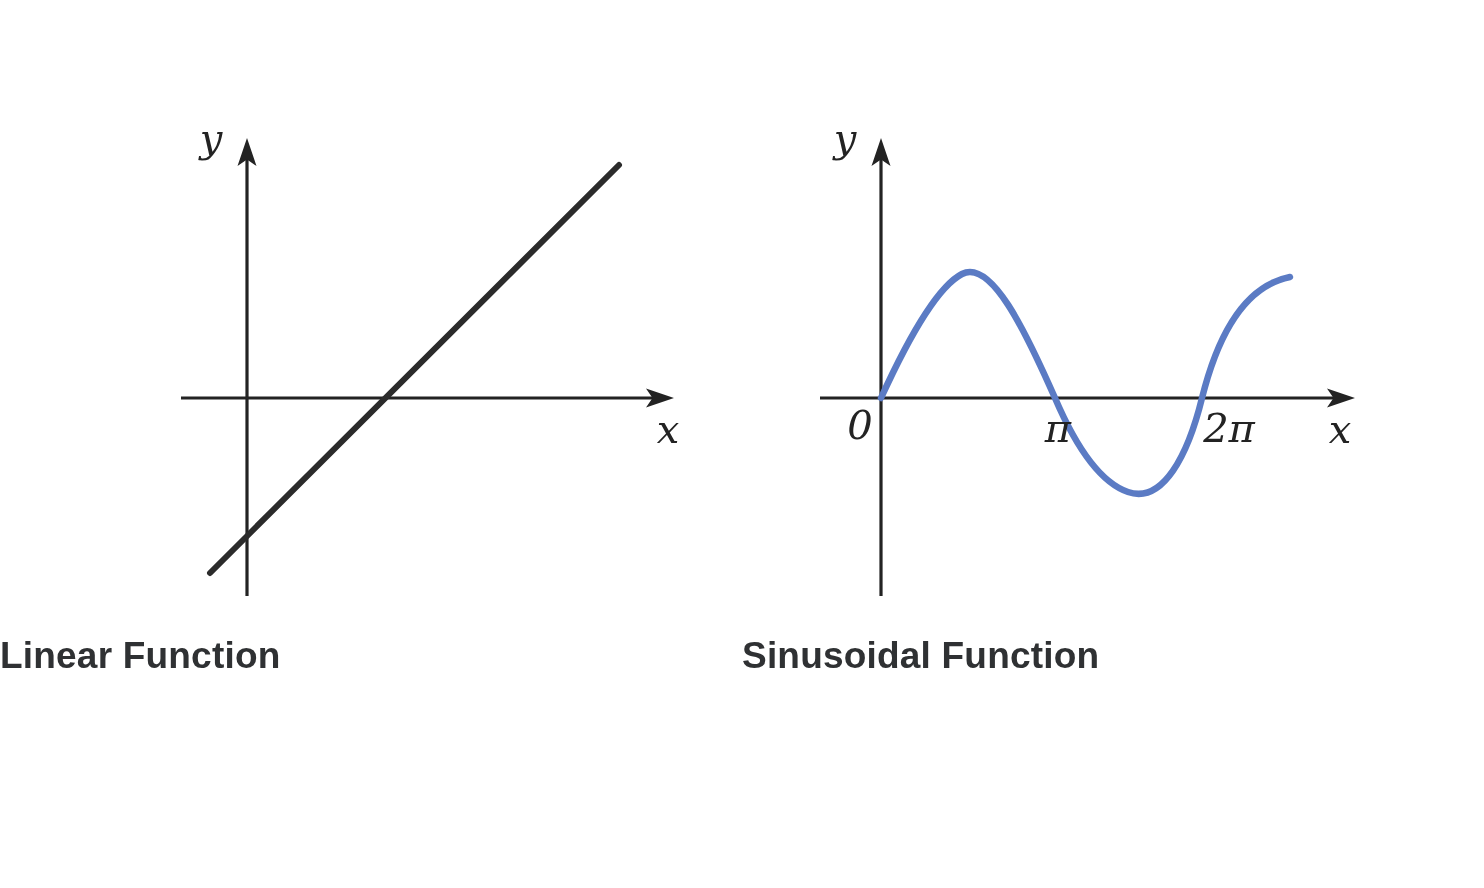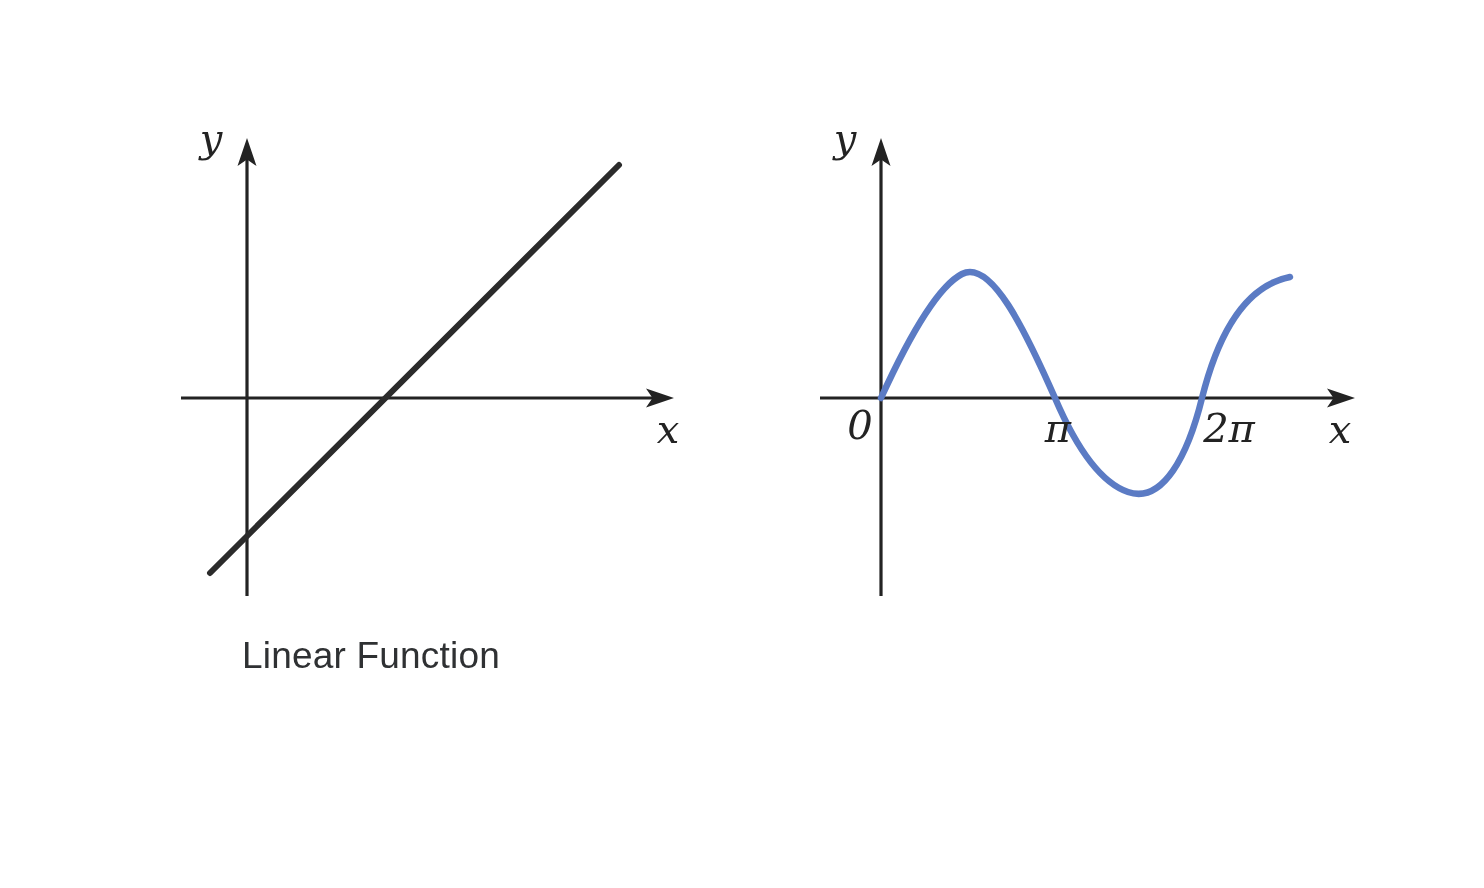--- a/index.html
+++ b/index.html
@@ -34,25 +34,25 @@
     position: absolute;
     top: 0;
     left: 0;
     display: block;
   }
 
   .caption {
     position: absolute;
     left: 0;
     width: 100%;
-    text-align: center;
+    text-align: left;
     color: #2f3133;
     font-family: "Liberation Sans", sans-serif;
     font-size: 37px;
-    font-weight: 400;
+    font-weight: 700;
     letter-spacing: 0.2px;
     line-height: 1.1;
     white-space: nowrap;
   }
   #caption-linear { top: 636px; }
   #caption-sine   { top: 636px; }
 
   
   .axis-label, .tick-label {
     font-family: "DejaVu Serif", "Liberation Serif", serif;
@@ -132,15 +132,16 @@
                C 478,326 507,285 548,277"></path>
 
       <text class="tick-label" x="118" y="439" text-anchor="middle">0</text>
       <text class="tick-label" x="316" y="442" text-anchor="middle">π</text>
       <text class="tick-label" x="487" y="442" text-anchor="middle">2π</text>
 
       <text class="axis-label" x="103" y="152" text-anchor="middle">y</text>
       <text class="axis-label" x="598" y="443" text-anchor="middle">x</text>
     </svg>
 
+    <div class="caption" id="caption-sine">Sinusoidal Function</div>
   </div>
 
 </div>
 
 </body></html>

